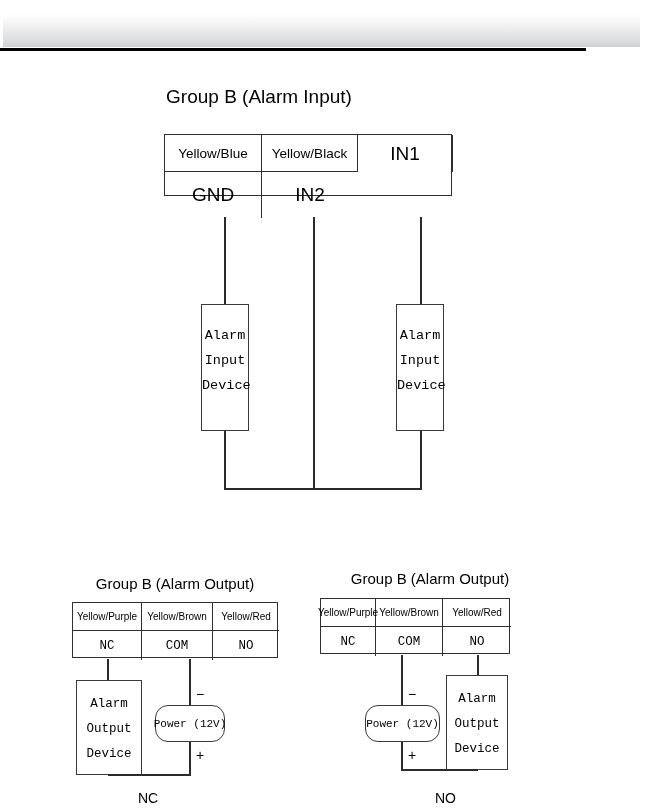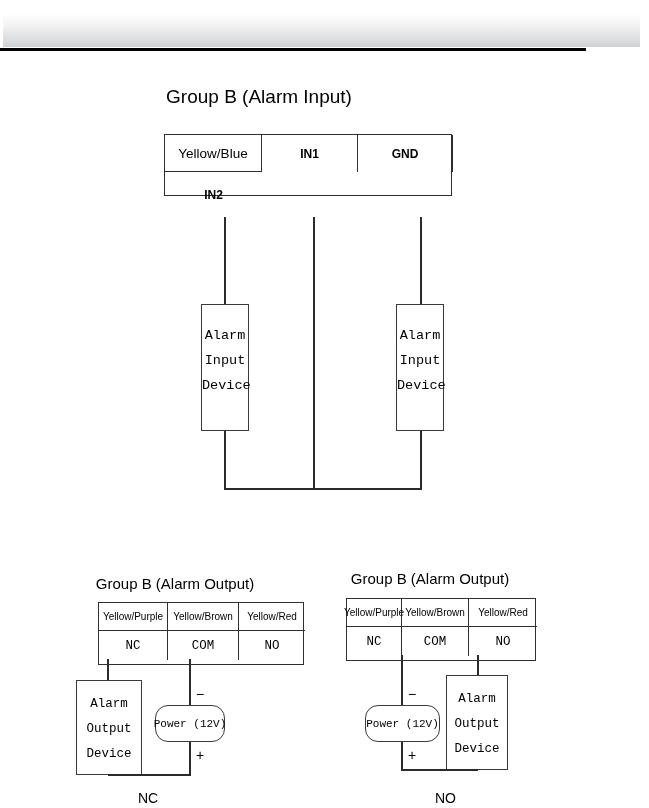--- a/index.html
+++ b/index.html
@@ -86,21 +86,21 @@
     top: 134px;
     width: 288px;
     height: 62px;
     grid-template-columns: 97px 96px 95px;
     grid-template-rows: 37px 46px;
   }
   .table-input .cell { border-right: 1px solid #2f2f2f; border-bottom: 1px solid #2f2f2f; }
   .table-input .cell.c3 { border-right: none; }
   .table-input .cell.r2 { border-bottom: none; }
   .table-input .wirecolor { font-size: 13.5px; }
-  .table-input .pin { font-size: 12px; font-weight: bold; }
+  .table-input .pin { font-size: 19px; font-weight: normal; }
 
   
   .dev-in {
     width: 48px;
     height: 127px;
     padding-top: 18px;
   }
   .dev-in .line {
     font-size: 13.5px;
     text-align: center;
@@ -109,23 +109,22 @@
   }
   .dev-in-left  { left: 201px; top: 304px; }
   .dev-in-right { left: 396px; top: 304px; }
 
   
   .title-out { font-size: 15px; }
   .title-out-left  { left: 45px;  top: 575px; width: 260px; }
   .title-out-right { left: 300px; top: 570px; width: 260px; }
 
   .table-out {
-    height: 63px;
+    height: 56px;
     grid-template-rows: 28px 29px;
-    margin-left: 26px;
   }
   .table-out .cell { border-right: 1px solid #2f2f2f; border-bottom: 1px solid #2f2f2f; }
   .table-out .cell.c3 { border-right: none; }
   .table-out .cell.r2 { border-bottom: none; }
   .table-out .wirecolor { font-size: 10px; }
   .table-out .pin {
     font-size: 12.5px;
     font-family: "Liberation Mono", monospace;
   }
 
@@ -177,20 +176,21 @@
 </head>
 <body>
 
 <div class="header-band"></div>
 <div class="header-rule"></div>
 
 <div class="title title-top">Group B (Alarm Input)</div>
 
 <div class="table table-input">
   <div class="cell r1 c1 wirecolor">Yellow/Blue</div>
+  <div class="cell r1 c2 wirecolor">Yellow/Black</div>
   <div class="cell r2 c1 pin">IN1</div>
   <div class="cell r2 c2 pin">GND</div>
   <div class="cell r2 c3 pin">IN2</div>
 </div>
 
 <div class="wire v" style="left:224px; top:217px; height:88px;"></div>
 <div class="wire v" style="left:313px; top:217px; height:273px;"></div>
 <div class="wire v" style="left:420px; top:217px; height:88px;"></div>
 
 <div class="box dev-in dev-in-left">

